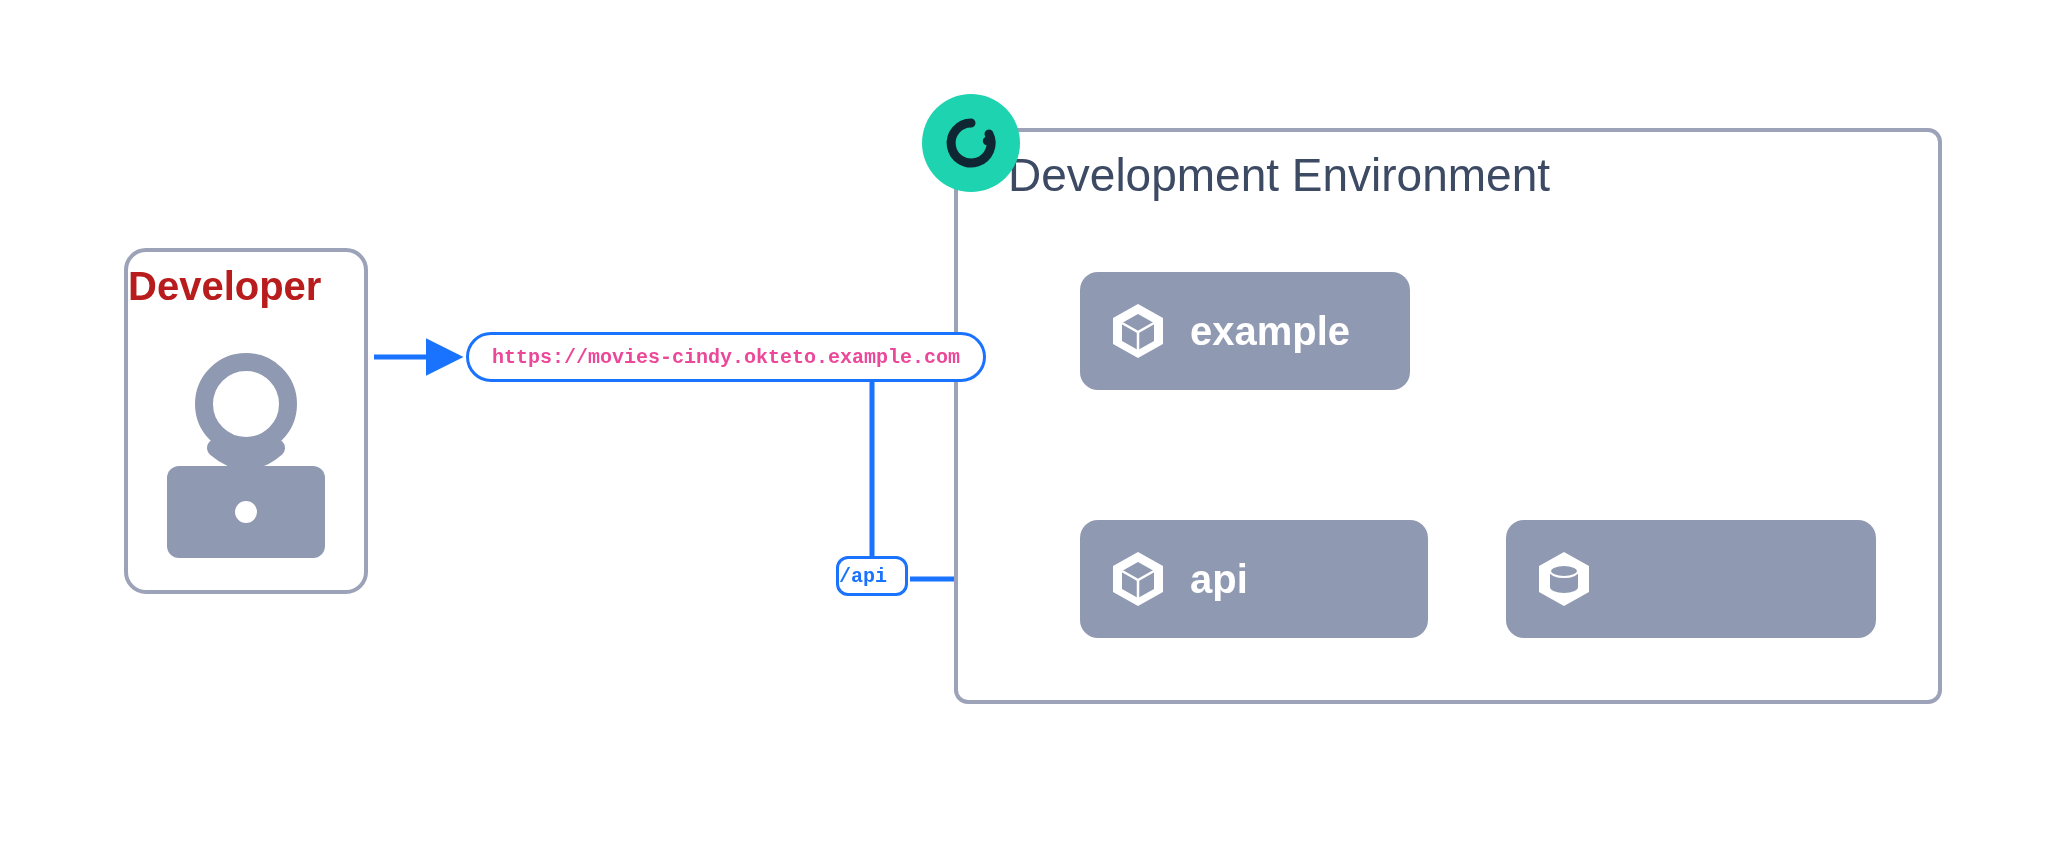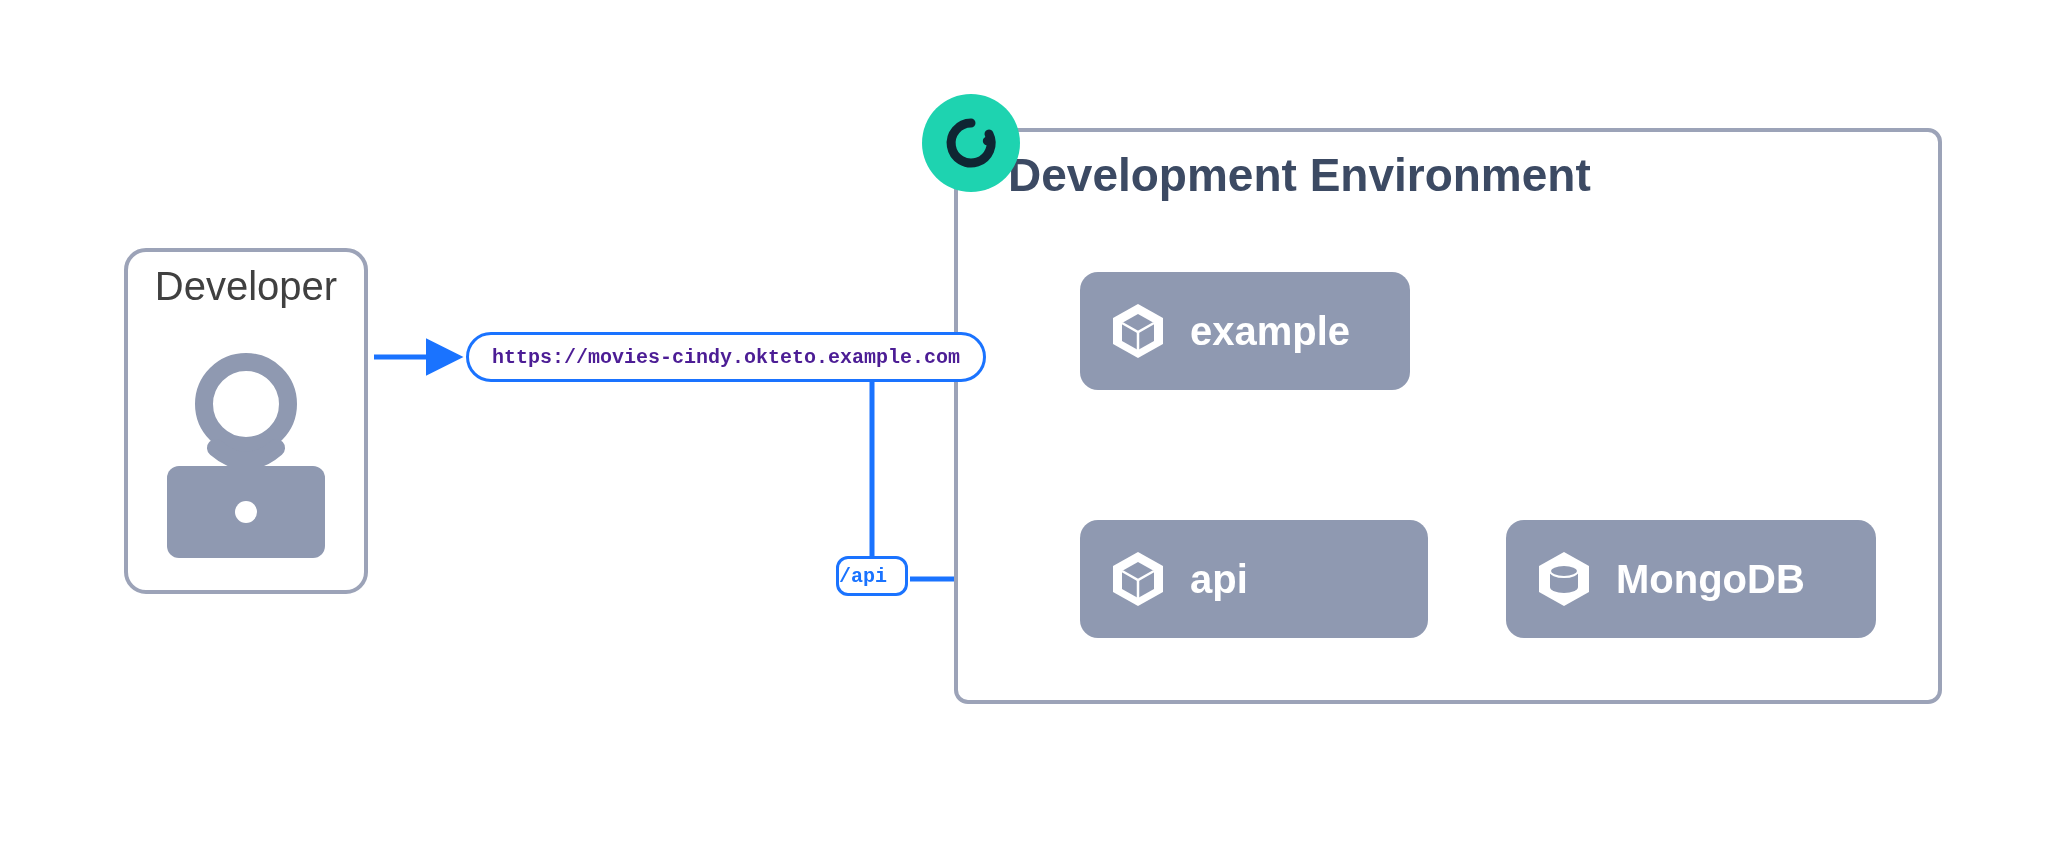--- a/index.html
+++ b/index.html
@@ -25,24 +25,24 @@
     height: 346px;
     border: 4px solid #9ca3b8;
     border-radius: 22px;
     background: #fff;
   }
   .dev-title {
     position: absolute;
     top: 12px;
     left: 0;
     width: 100%;
-    text-align: center;
+    text-align: left;
     font-size: 40px;
-    font-weight: 400;
-    color: #404040;
+    font-weight: 700;
+    color: #b91c1c;
   }
   .dev-icon {
     position: absolute;
     left: 50%;
     top: 86px;
     transform: translateX(-50%);
     width: 170px;
     height: 220px;
   }
 
@@ -55,21 +55,21 @@
     height: 576px;
     border: 4px solid #9ca3b8;
     border-radius: 14px;
     background: #fff;
   }
   .env-title {
     position: absolute;
     left: 1008px;
     top: 148px;
     font-size: 46px;
-    font-weight: 700;
+    font-weight: 400;
     color: #3c4a63;
     text-align: right;
   }
 
   
   .badge {
     position: absolute;
     left: 922px;
     top: 94px;
     width: 98px;
@@ -115,21 +115,21 @@
     height: 50px;
     border: 3px solid #1a73ff;
     border-radius: 26px;
     background: #fff;
     display: flex;
     align-items: center;
     justify-content: center;
     font-family: "SFMono-Regular", Consolas, "Liberation Mono", Menlo, monospace;
     font-size: 20px;
     font-weight: 600;
-    color: #4c1d95;
+    color: #ec4899;
   }
 
   
   .api-pill {
     position: absolute;
     left: 836px;
     top: 556px;
     width: 72px;
     height: 40px;
     border: 3px solid #1a73ff;
@@ -236,16 +236,15 @@
     <span class="node-label">api</span>
   </div>
 
   <div class="node mongo">
     <svg class="node-icon" viewBox="0 0 60 60">
       <polygon points="30,3 55,17 55,43 30,57 5,43 5,17" fill="#ffffff"></polygon>
       <ellipse cx="30" cy="22" rx="14" ry="6" fill="#8f99b1"></ellipse>
       <path d="M16 22 v16 a14 6 0 0 0 28 0 v-16" fill="#8f99b1"></path>
       <ellipse cx="30" cy="22" rx="14" ry="6" fill="none" stroke="#ffffff" stroke-width="2"></ellipse>
     </svg>
-    <span class="node-label">MongoDB</span>
   </div>
 
 </div>
 
 </body></html>

